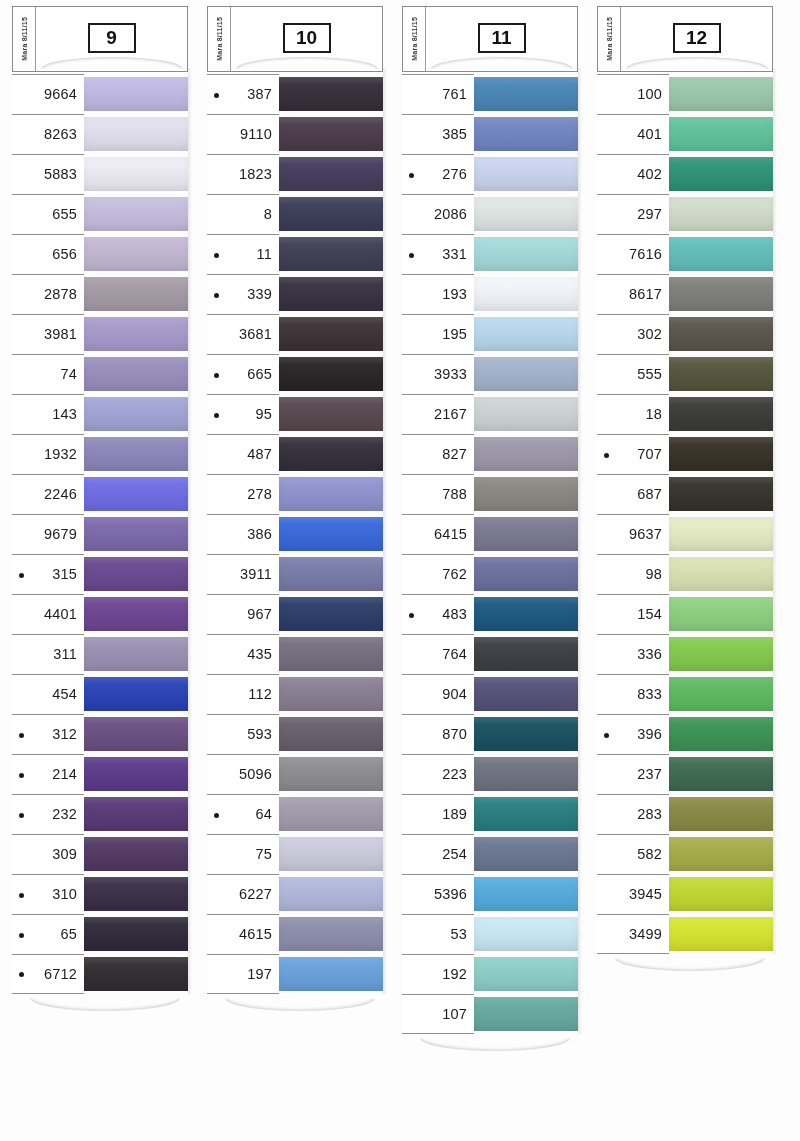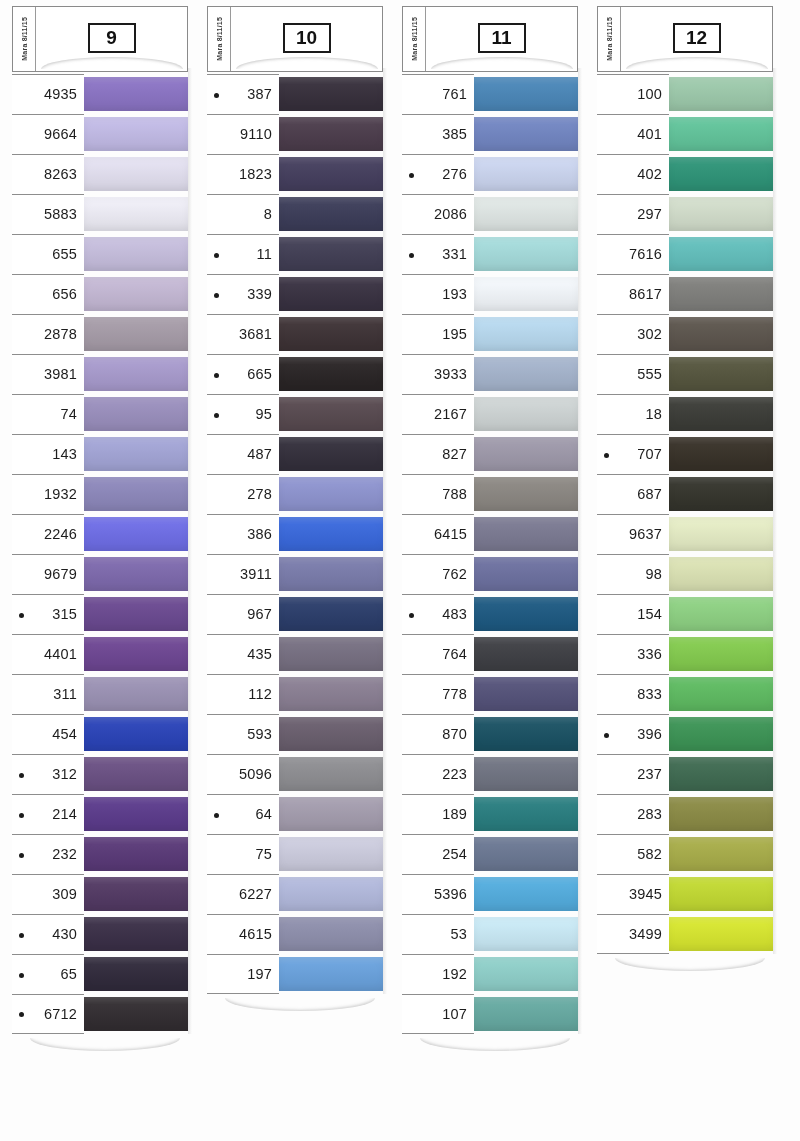--- a/index.html
+++ b/index.html
@@ -202,28 +202,20 @@
             <span class="header-date">Mara 8/11/15</span>
           </div>
           <div class="header-num-cell">
             <div class="header-num">9</div>
           </div>
           <div class="header-curl"></div>
         </div>
         <div class="rows">
           <div class="row">
             <div class="row-label">
-              <span class="code">4935</span>
-            </div>
-            <div class="swatch-cell">
-              <div class="swatch" style="background: rgb(139, 116, 196);"></div>
-            </div>
-          </div>
-          <div class="row">
-            <div class="row-label">
               <span class="code">9664</span>
             </div>
             <div class="swatch-cell">
               <div class="swatch" style="background: rgb(194, 187, 230);"></div>
             </div>
           </div>
           <div class="row">
             <div class="row-label">
               <span class="code">8263</span>
             </div>
@@ -375,21 +367,21 @@
             <div class="row-label">
               <span class="code">309</span>
             </div>
             <div class="swatch-cell">
               <div class="swatch" style="background: rgb(83, 58, 100);"></div>
             </div>
           </div>
           <div class="row">
             <div class="row-label">
               <span class="dot"></span>
-              <span class="code">430</span>
+              <span class="code">310</span>
             </div>
             <div class="swatch-cell">
               <div class="swatch" style="background: rgb(59, 48, 72);"></div>
             </div>
           </div>
           <div class="row">
             <div class="row-label">
               <span class="dot"></span>
               <span class="code">65</span>
             </div>
@@ -748,21 +740,21 @@
           <div class="row">
             <div class="row-label">
               <span class="code">764</span>
             </div>
             <div class="swatch-cell">
               <div class="swatch" style="background: rgb(63, 64, 69);"></div>
             </div>
           </div>
           <div class="row">
             <div class="row-label">
-              <span class="code">778</span>
+              <span class="code">904</span>
             </div>
             <div class="swatch-cell">
               <div class="swatch" style="background: rgb(85, 83, 122);"></div>
             </div>
           </div>
           <div class="row">
             <div class="row-label">
               <span class="code">870</span>
             </div>
             <div class="swatch-cell">

